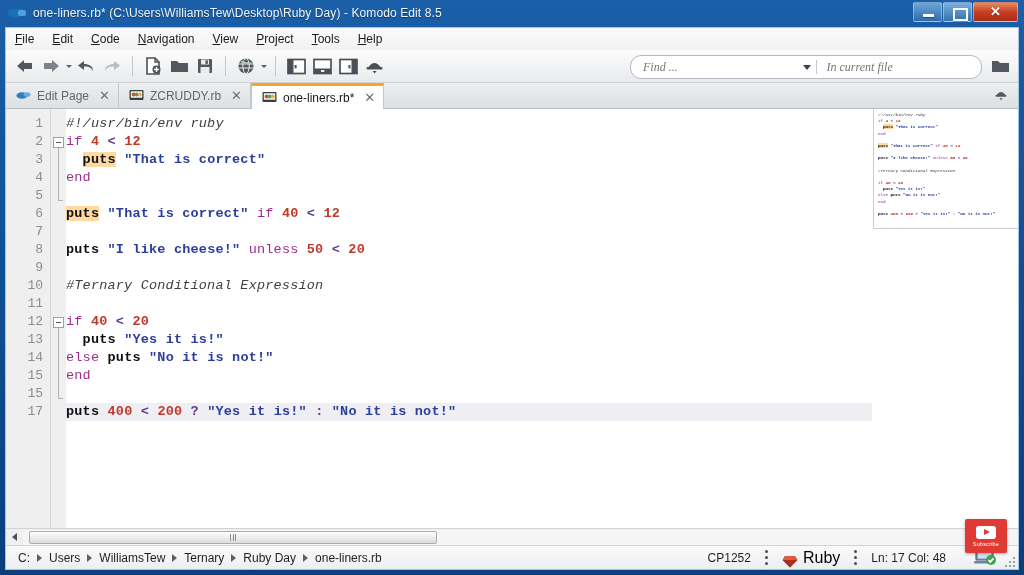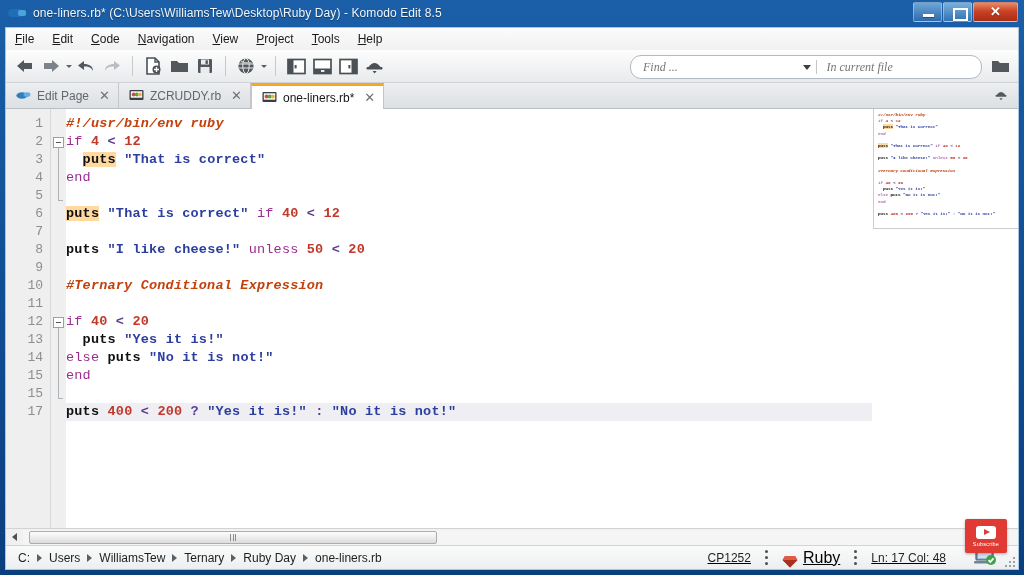--- a/index.html
+++ b/index.html
@@ -179,21 +179,21 @@
   }
   .cline {
     position: absolute; left: 0; height: 18px; line-height: 18px;
     white-space: pre; letter-spacing: .2px;
   }
   .curline-hl {
     position: absolute; left: 0; width: 806px; height: 18px;
     background: #eeeef3;
   }
   
-  .t-com { color: #c2410c; font-style: italic; font-weight: bold; }
+  .t-com { color: #404040; font-style: italic; }
   .t-kw  { color: #9b2d8e; }
   .t-num { color: #c0392b; font-weight: bold; }
   .t-str { color: #2c3e9e; font-weight: bold; }
   .t-fn  { color: #111; font-weight: bold; }
   .t-op  { color: #5b3a8e; font-weight: bold; }
   .t-pln { color: #111; }
   .hl-word { background: #ffd9a0; }
 
   
   .fold-box {
@@ -251,21 +251,21 @@
     border-top: 1px solid #d0d4d8;
     display: flex; align-items: center; flex: none; position: relative;
   }
   .crumbs { display:flex; align-items:center; padding-left: 12px; gap: 3px; }
   .crumb { font-size: 12px; color: #1d1f22; }
   .crumb-sep {
     width:0;height:0;border-top:4px solid transparent;border-bottom:4px solid transparent;
     border-left:5px solid #5c6066; margin: 0 4px;
   }
   .sb-right {
-    position: absolute; right: 58px; display: flex; align-items: center; gap: 0; text-decoration: underline;
+    position: absolute; right: 58px; display: flex; align-items: center; gap: 0;
   }
   .sb-cell { font-size: 12px; color: #1d1f22; padding: 0 14px; white-space: nowrap; }
   .sb-dots {
     width: 3px; display:flex; flex-direction:column; gap:3px; align-items:center;
   }
   .sb-dots i { width:3px;height:3px;background:#4a4e53;border-radius:50%; display:block; }
   .ruby-gem { width: 16px; height: 13px; margin-right: 5px; }
   .sb-lang { display:flex; align-items:flex-end; padding: 0 14px; }
 
   .tray {

